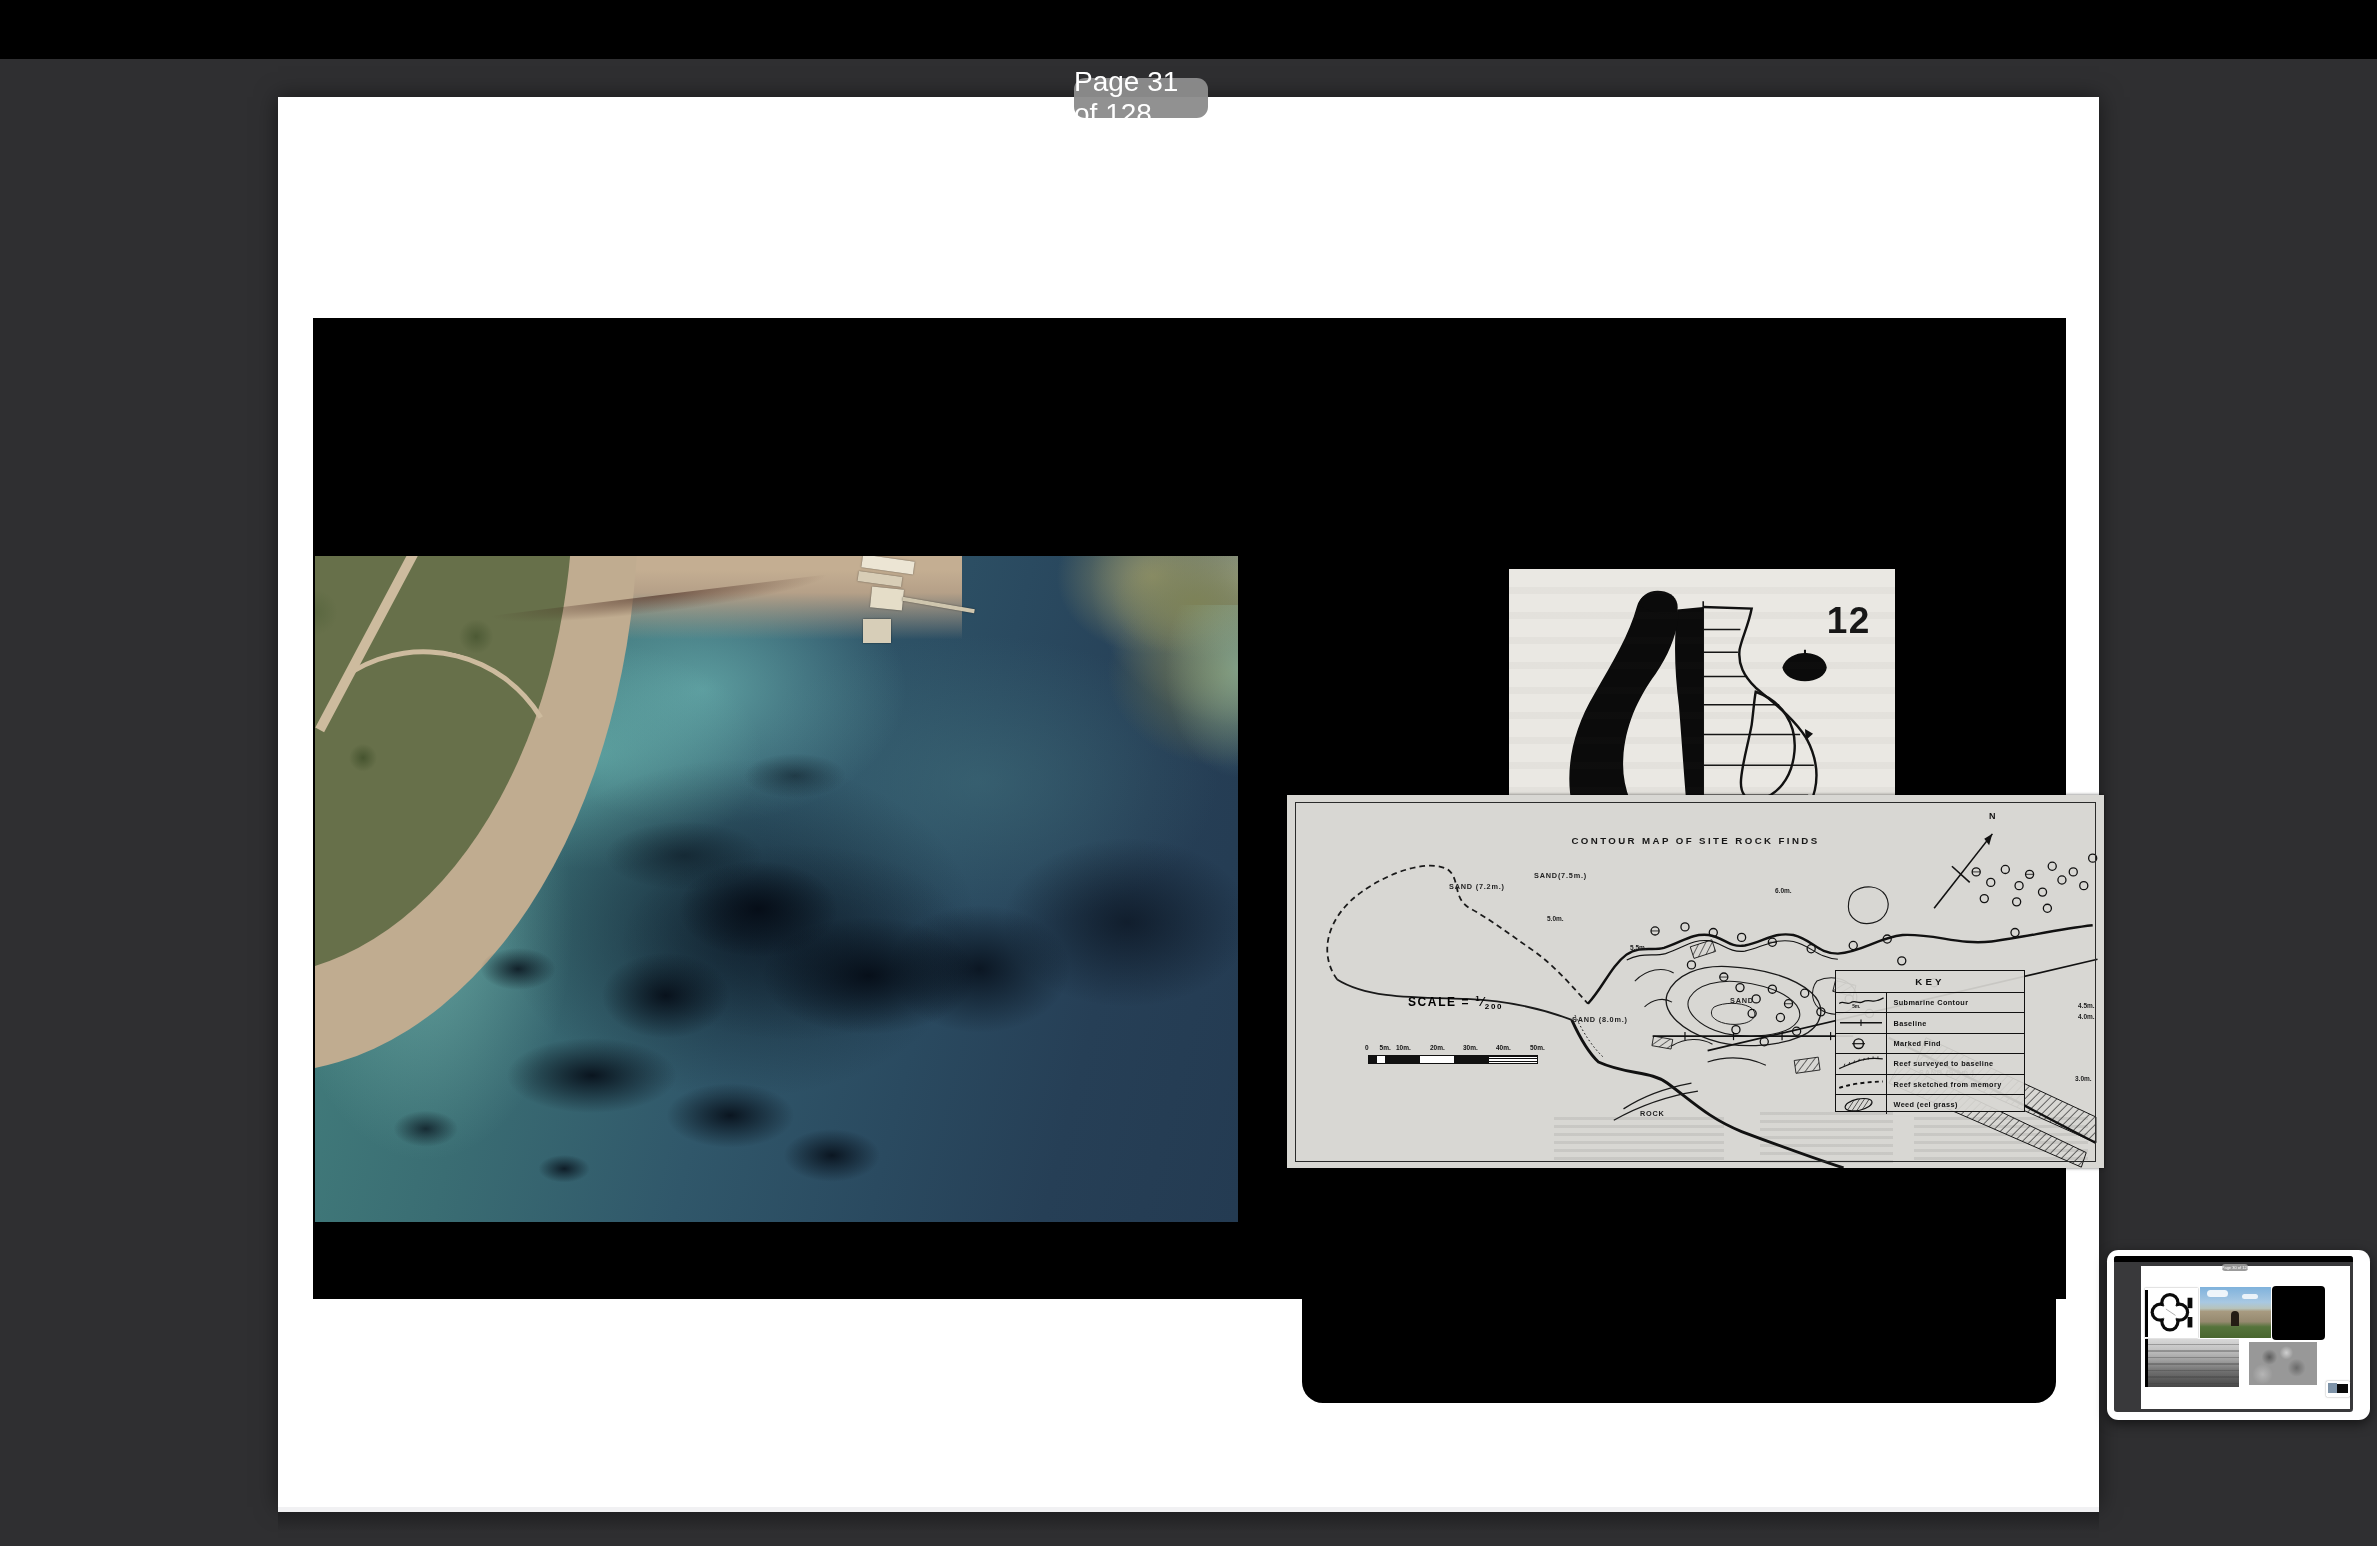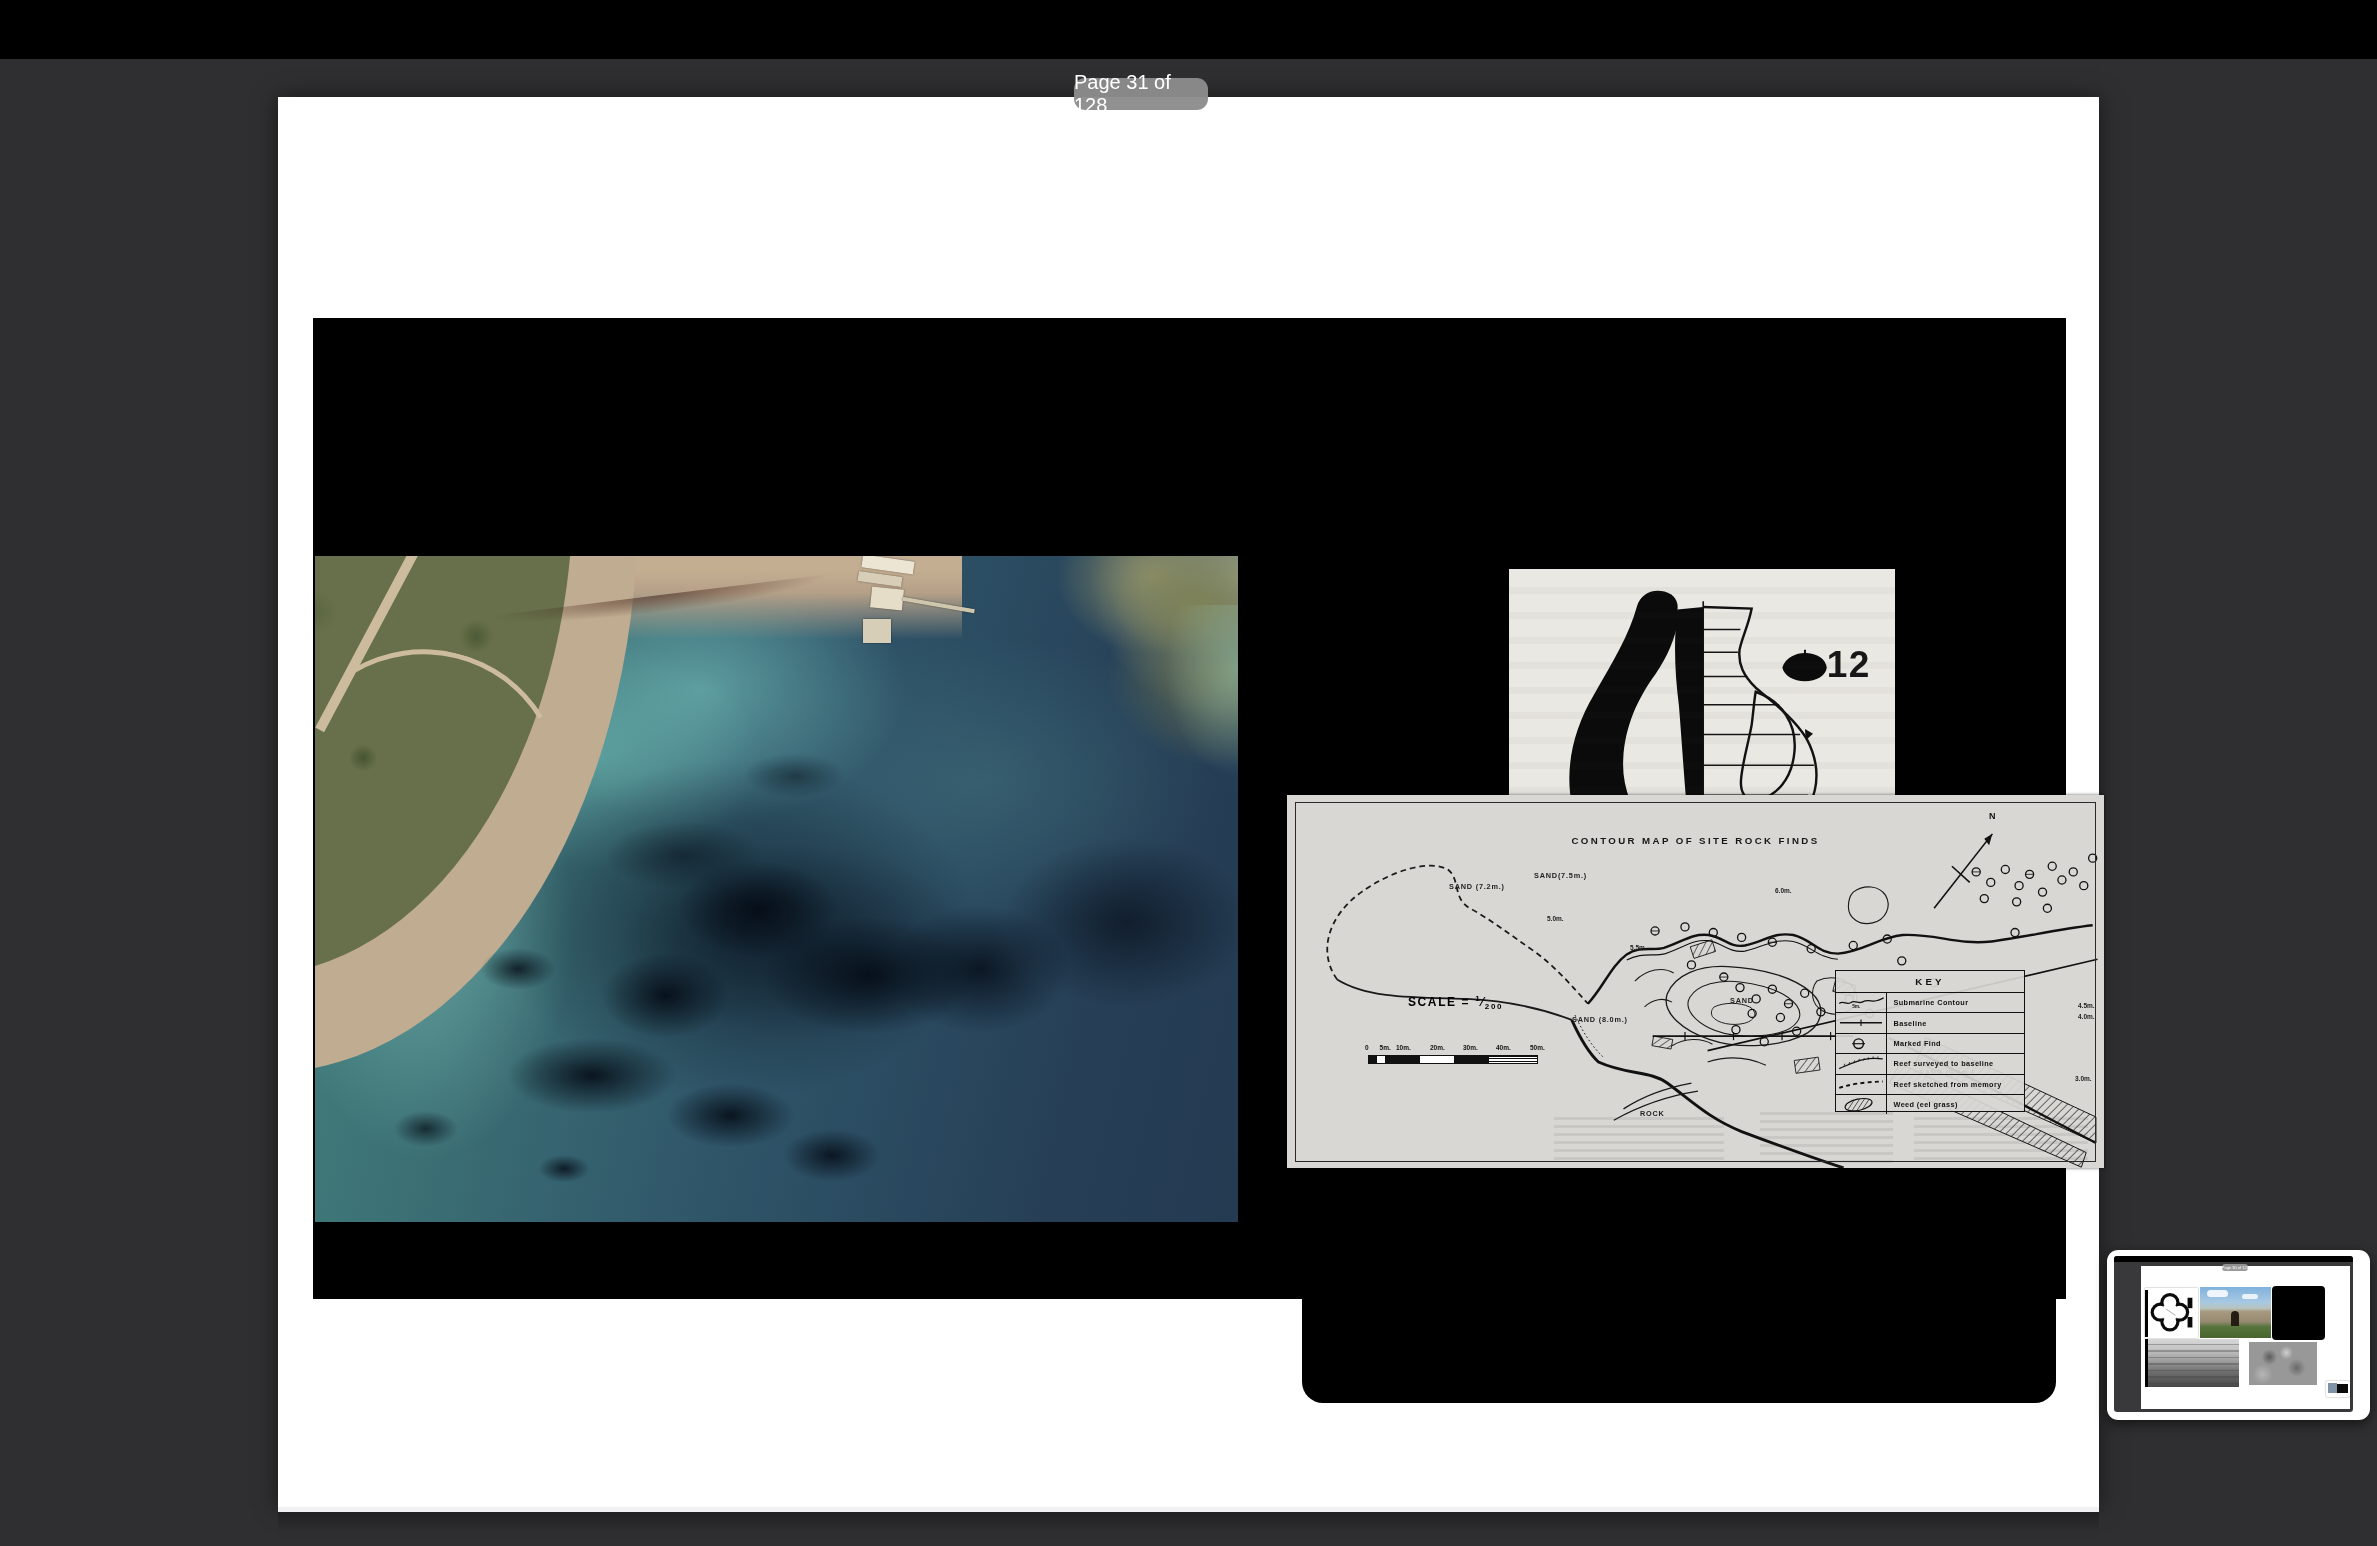--- a/index.html
+++ b/index.html
@@ -7,22 +7,22 @@
          font-family:"Liberation Sans",sans-serif;background:#2f2f31;}
   .abs{position:absolute;}
 
   
   .topbar{left:0;top:0;width:2377px;height:59px;background:#000;}
   .page{left:278px;top:97px;width:1821px;height:1410px;background:#fff;
         box-shadow:0 0 21px rgba(0,0,0,.5);}
   .page-gap{left:278px;top:1507px;width:1821px;height:5.7px;background:#f1f1f3;}
   .below-shadow{left:278px;top:1512px;width:1821px;height:21px;
         background:linear-gradient(#202022,#2f2f31);}
-  .pill{left:1074px;top:78px;width:134px;height:32px;border-radius:11.3px;
-        background:rgba(141,141,141,.96);color:#fff;font-size:20px;
+  .pill{left:1074px;top:78px;width:134px;height:40px;border-radius:11.3px;
+        background:rgba(141,141,141,.96);color:#fff;font-size:28px;
         display:flex;align-items:center;justify-content:center;z-index:40;}
 
   
   .panel{left:35px;top:221px;width:1753px;height:981px;background:#000;}
 
   
   .photo{left:2.4px;top:238px;width:923px;height:666px;overflow:hidden;
     background:
       radial-gradient(ellipse 340px 243px at 46% 56%, rgba(10,22,34,.65), rgba(10,22,34,0) 70%),
       radial-gradient(ellipse 243px 162px at 30% 30%, rgba(116,196,188,.50), rgba(116,196,188,0) 70%),
@@ -77,21 +77,21 @@
         radial-gradient(ellipse 73px 32px at 52% 33%, rgba(8,18,28,.5), rgba(8,18,28,0) 70%);}
   .ph-shorebar{left:121px;top:39px;width:453px;height:57px;
       background:radial-gradient(ellipse 50% 40% at 50% 0%, rgba(60,28,20,.55), rgba(0,0,0,0) 75%);
       transform:rotate(-7deg);}
 
   
   .jug-panel{left:1196px;top:251px;width:386px;height:319px;background:#eae8e3;overflow:hidden;}
   .ghost{position:absolute;left:0;top:0;width:100%;height:100%;opacity:.6;
       background:repeating-linear-gradient(180deg,rgba(0,0,0,0) 0 18px,rgba(70,65,60,.07) 18px 25px);}
   .fig-num{position:absolute;right:24px;top:31px;font-size:37px;font-weight:bold;color:#171717;
-      letter-spacing:1.6px;margin-top:44px;}
+      letter-spacing:1.6px;}
 
   
   .map-card{left:989px;top:776px;width:754px;height:309px;background:#000;
       border-radius:0 0 21px 21px;}
   .map-panel{left:974px;top:477px;width:817px;height:373px;background:#d8d7d3;overflow:hidden;
       box-shadow:0 0 3.2px rgba(0,0,0,.6);}
   .map-border{position:absolute;left:8px;top:6.5px;width:799px;height:358px;
       border:1.6px solid #2a2a2a;}
   .map-title{position:absolute;left:0;top:20px;width:817px;text-align:center;
       font-size:18px;font-weight:bold;letter-spacing:2.4px;color:#111;}

